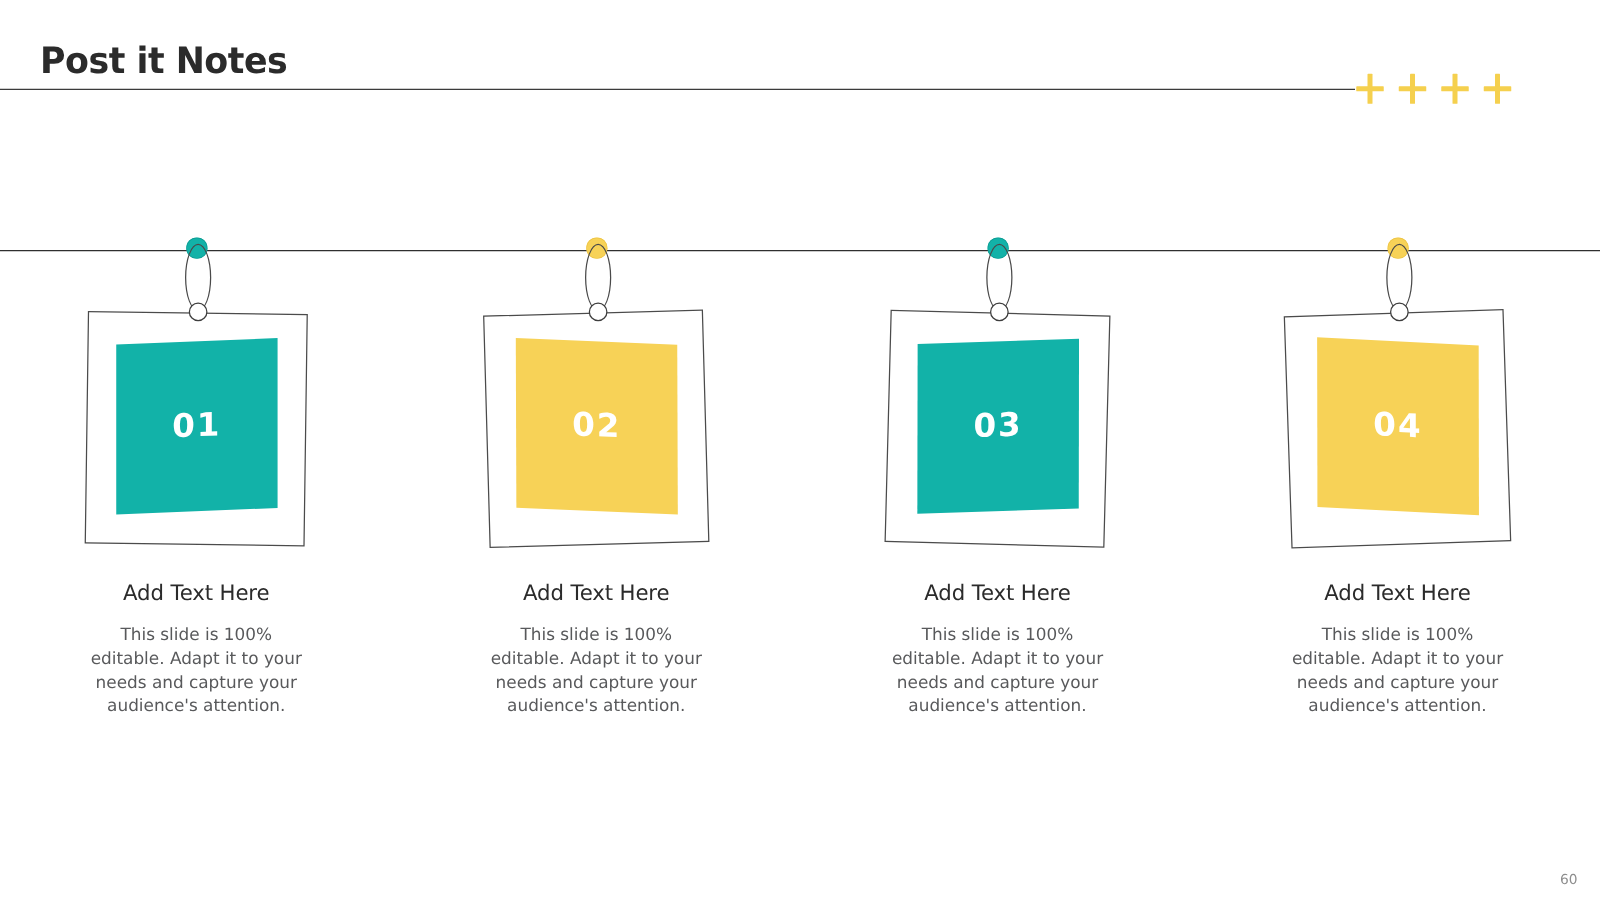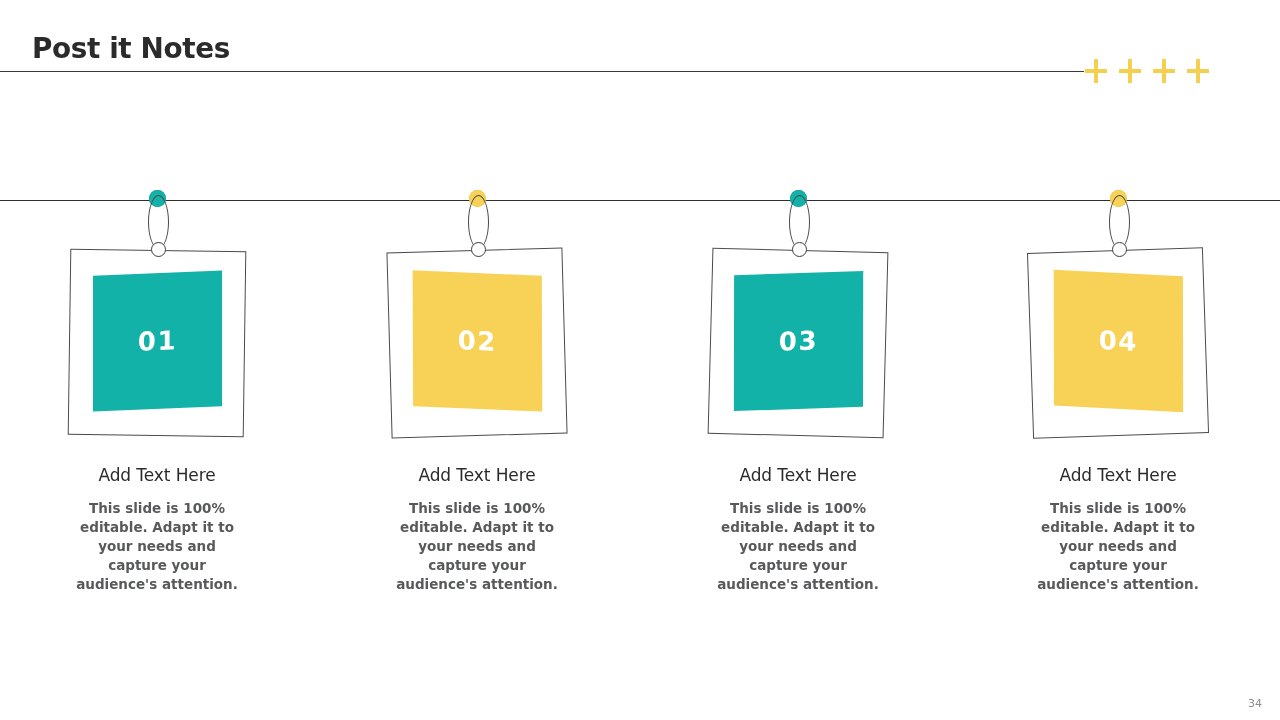--- a/index.html
+++ b/index.html
@@ -202,21 +202,20 @@
     font-family: "DejaVu Sans", sans-serif;
     letter-spacing: -0.1px;
   }
   .caption-body {
     font-size: 13.5px;
     line-height: 19px;
     color: #58595b;
     margin: 0 auto;
     width: 178px;
     font-family: "DejaVu Sans", sans-serif;
-    font-weight: bold;
   }
 
   
   #page-number {
     position: absolute;
     right: 18px;
     bottom: 10px;
     font-size: 11px;
     color: #8d8d8d;
     font-family: "DejaVu Sans", sans-serif;
@@ -298,13 +297,13 @@
     <div class="note-inner" id="note-inner-4">
       <span class="note-number">04</span>
     </div>
   </div>
   <div class="caption-block">
     <div class="caption-heading">Add Text Here</div>
     <div class="caption-body">This slide is 100% editable. Adapt it to your needs and capture your audience's attention.</div>
   </div>
 </div>
 
-<div id="page-number">34</div>
+<div id="page-number">60</div>
 
 </body></html>

